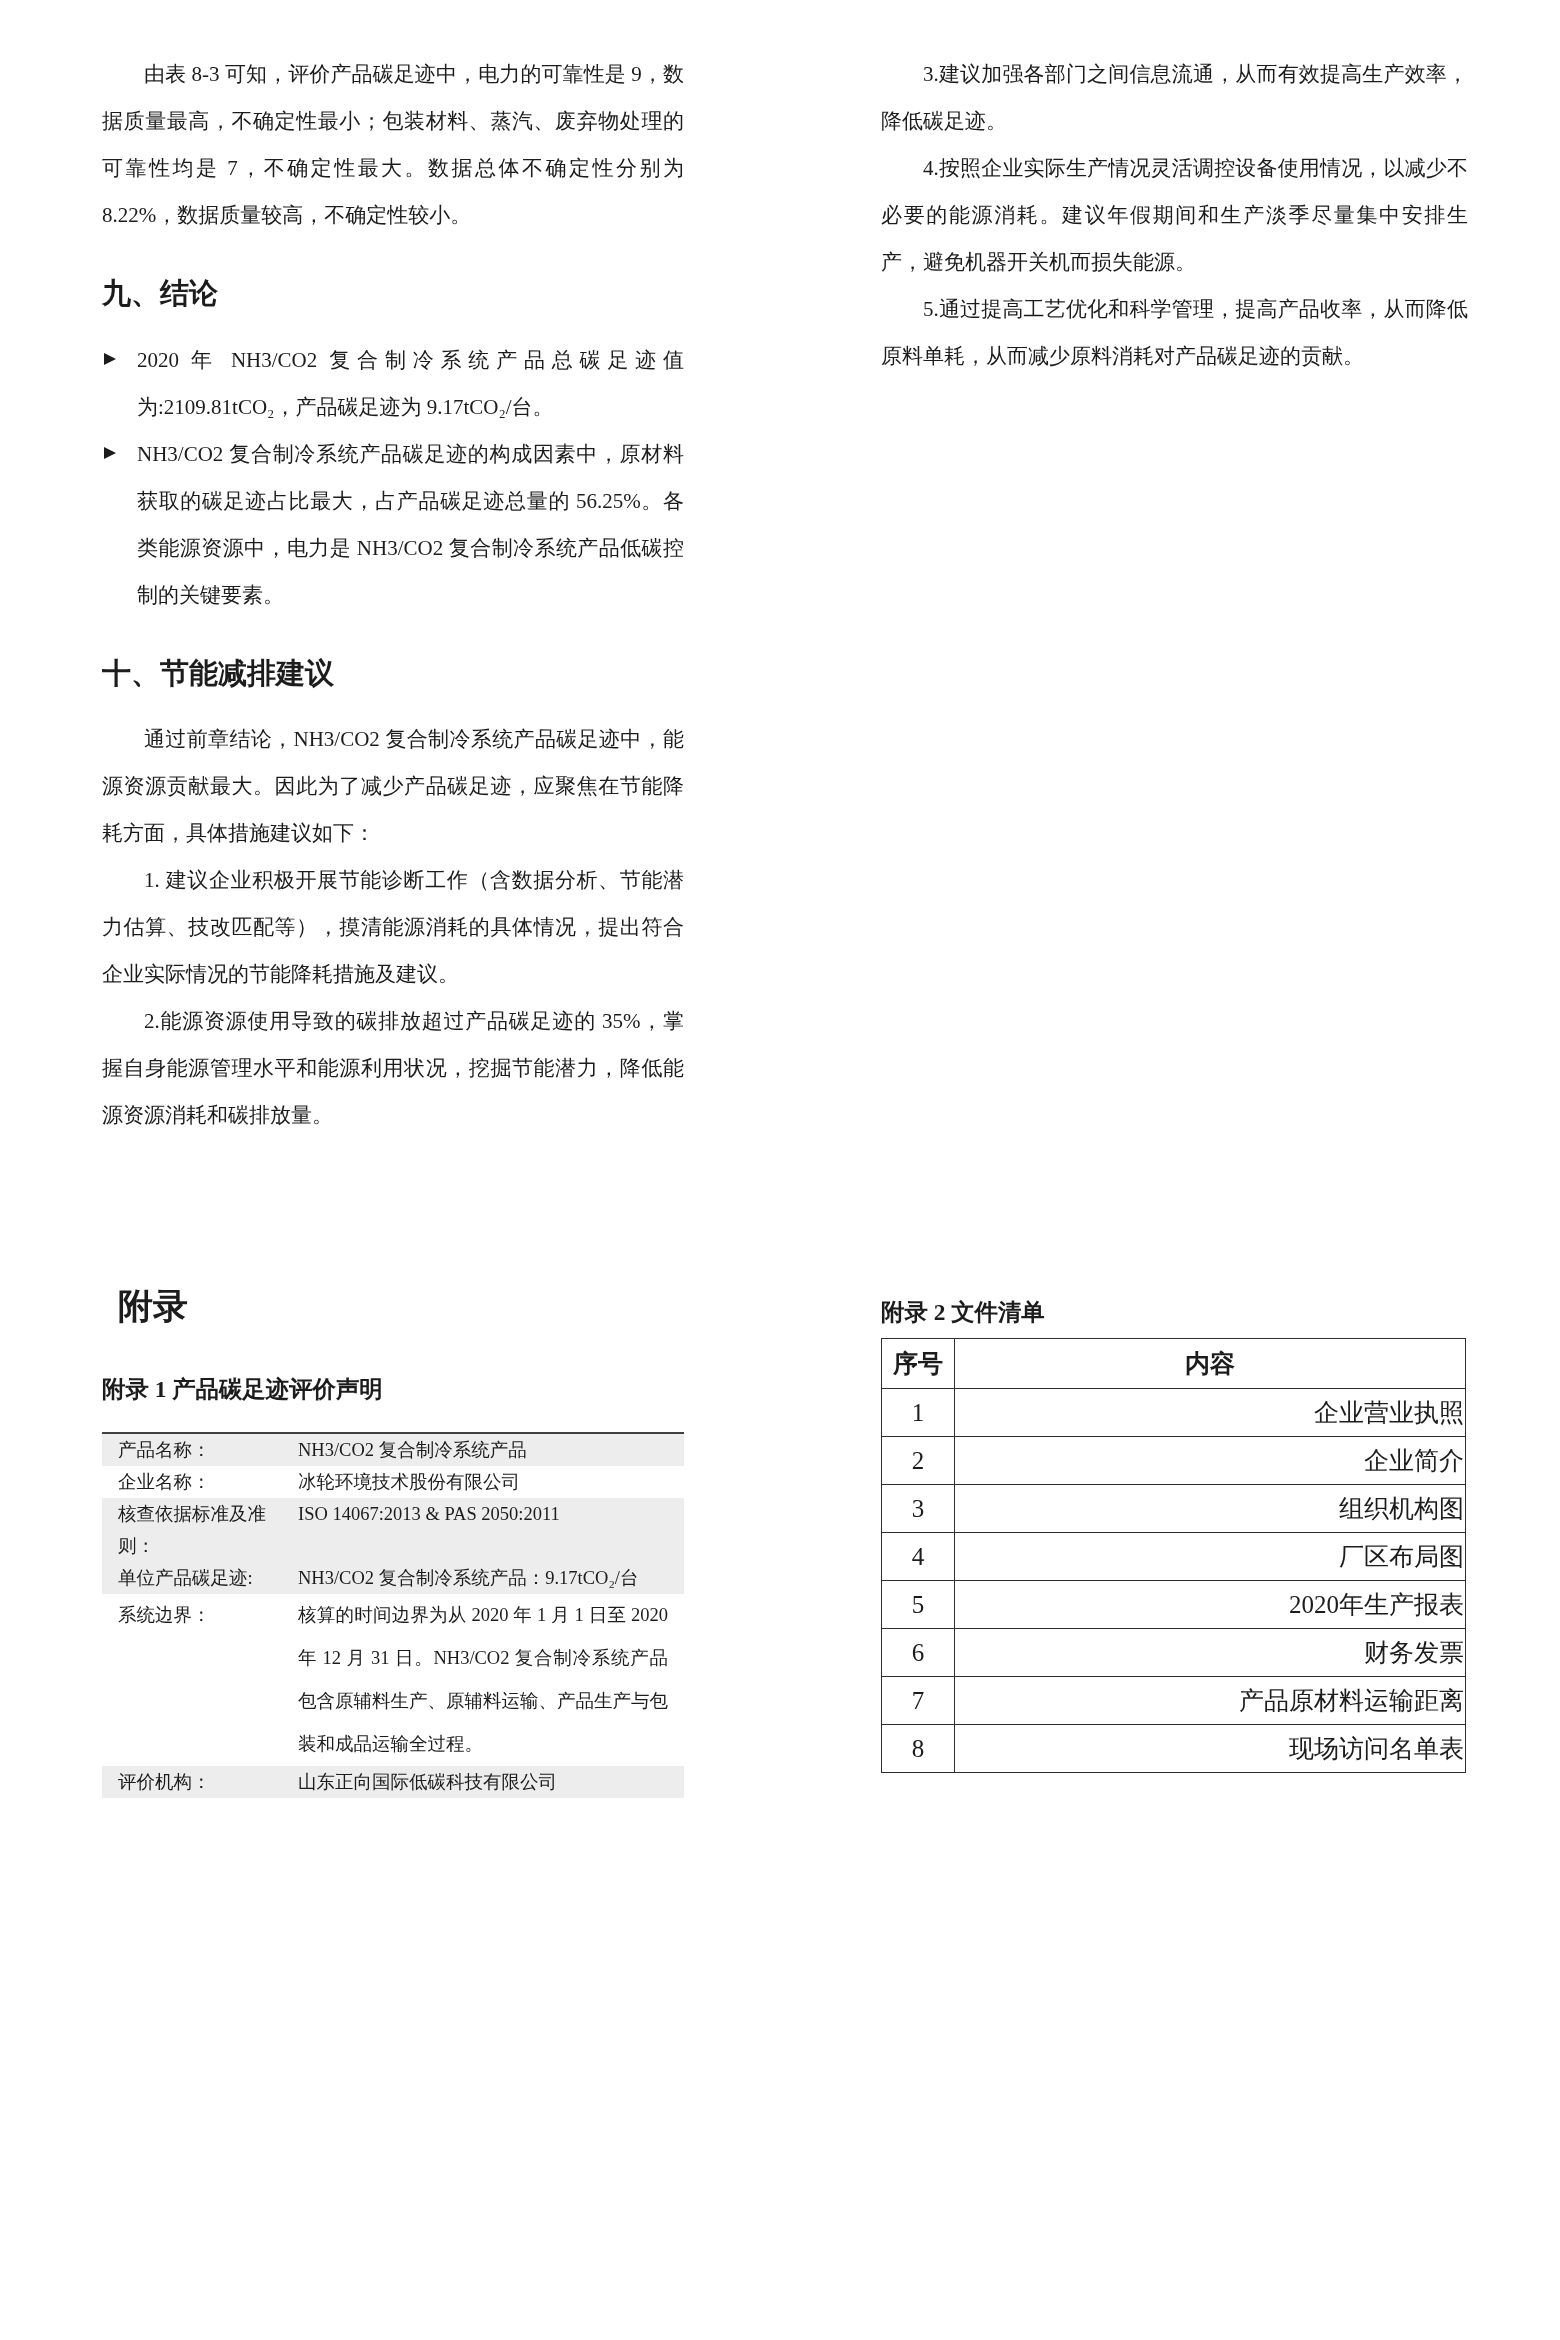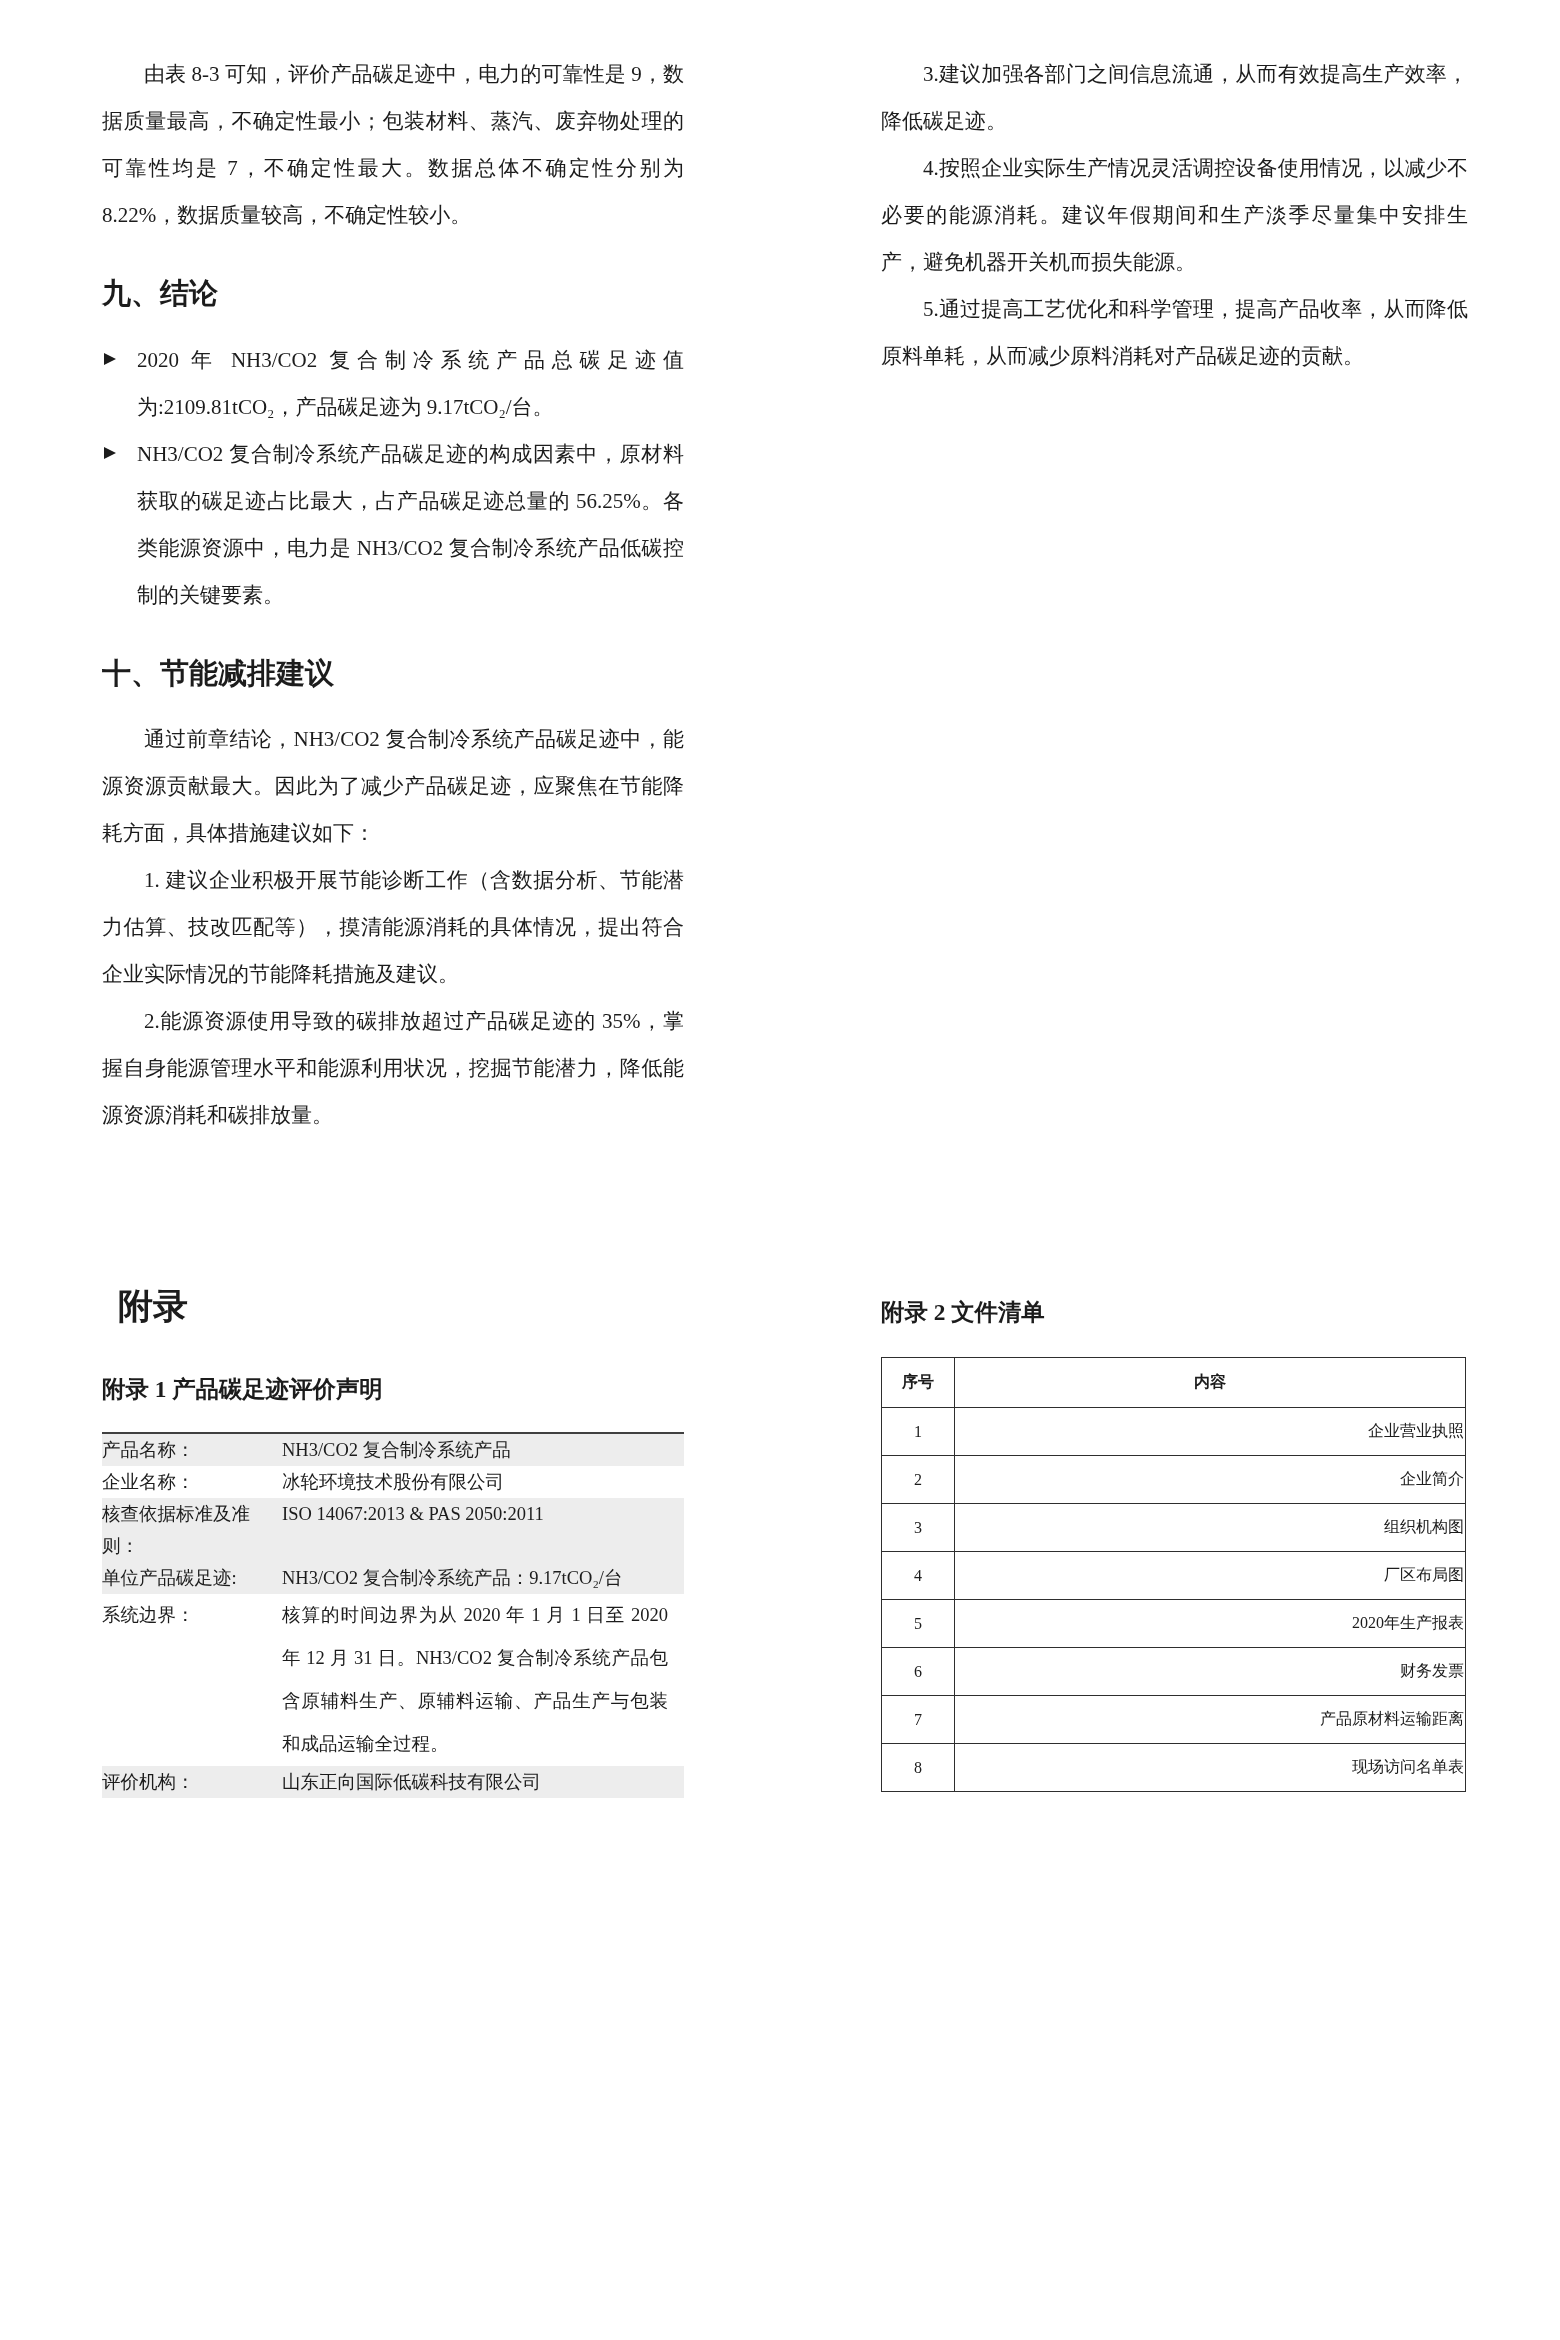--- a/index.html
+++ b/index.html
@@ -31,26 +31,26 @@
     border-left:12.7px solid #1c1c1c;
   }
 
   h1.appx-title { font-size:35px; line-height:49px; margin:16px; font-weight:bold; }
   h3.appx-sub   { font-size:23.4px; line-height:31px; margin:43px 0 0 0; font-weight:bold; }
 
   
   .a1-table { margin-top:27px; border-top:2.9px solid #404040; font-size:18.5px; }
   .a1-row { display:flex; }
   .a1-row.shaded { background:#ededed; }
-  .a1-label { width:180px; padding-left:0; line-height:32px; flex:0 0 180px; }
+  .a1-label { width:180px; padding-left:16px; line-height:32px; flex:0 0 180px; }
   .a1-value { flex:1; line-height:32px; text-align:justify; padding-right:16px; }
   .a1-row.tall .a1-label, .a1-row.tall .a1-value { line-height:43px; }
 
   
-  .a2-table { margin-top:29px; border-collapse:collapse; width:100%; font-size:16px; }
+  .a2-table { margin-top:10px; border-collapse:collapse; width:100%; font-size:25px; }
   .a2-table th, .a2-table td { border:1px solid #2e2e2e; }
   .a2-table th { height:47px; text-align:center; font-weight:bold; }
   .a2-table td { height:45px; }
   .a2-table td.idx { width:70px; text-align:center; }
   .a2-table td.content { padding-left:21.5px; text-align:right; }
 </style>
 </head>
 <body>
 
 <section class="col" id="left-top">

